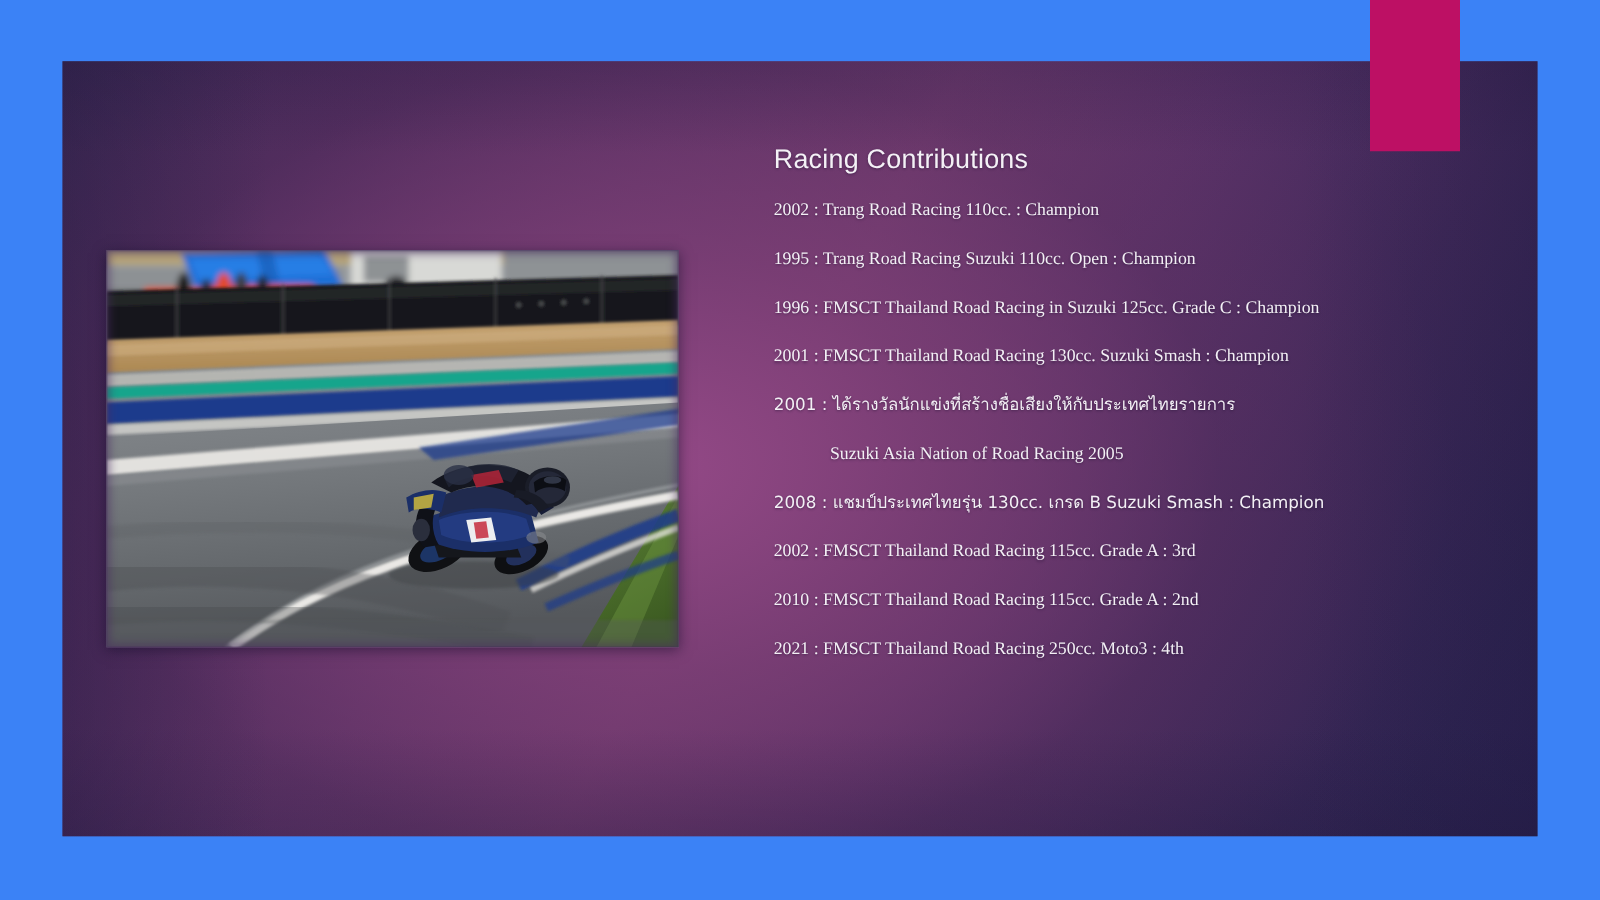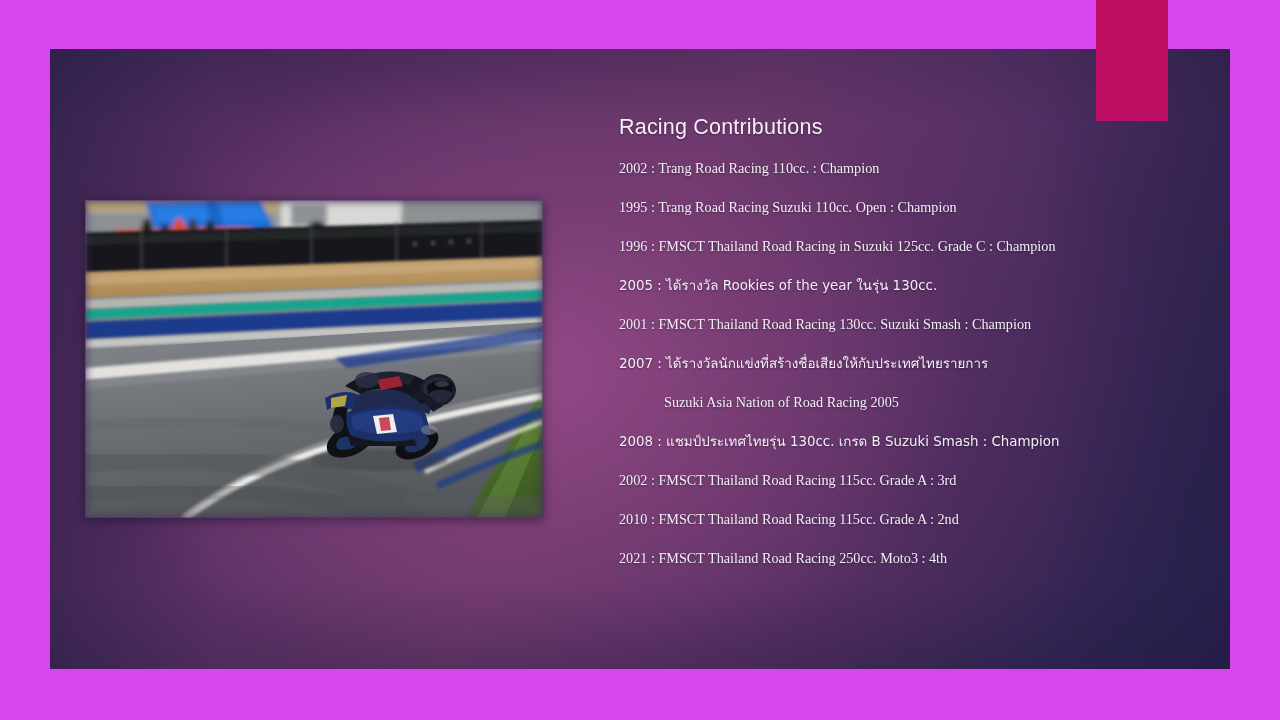--- a/index.html
+++ b/index.html
@@ -12,21 +12,21 @@
   }
   body {
     font-family: "Liberation Sans", sans-serif;
     -webkit-font-smoothing: antialiased;
   }
 
   #stage {
     position: relative;
     width: 1280px;
     height: 720px;
-    background: #d946ef;
+    background: #3b82f6;
   }
 
   
   .accent-bar {
     position: absolute;
     left: 1096px;
     top: 0px;
     width: 72px;
     height: 121px;
     background: #bd1064;
@@ -313,23 +313,22 @@
   </div>
 
   <div class="text-col">
 
     <h1 class="slide-title">Racing Contributions</h1>
 
     <div class="bullets">
       <div class="bullet">2002 : Trang Road Racing 110cc. : Champion</div>
       <div class="bullet">1995 : Trang Road Racing Suzuki 110cc. Open : Champion</div>
       <div class="bullet">1996 : FMSCT Thailand Road Racing in Suzuki 125cc. Grade C : Champion</div>
-      <div class="bullet thai">2005 : ได้รางวัล Rookies of the year ในรุ่น 130cc.</div>
       <div class="bullet">2001 : FMSCT Thailand Road Racing 130cc. Suzuki Smash : Champion</div>
-      <div class="bullet thai">2007 : ได้รางวัลนักแข่งที่สร้างชื่อเสียงให้กับประเทศไทยรายการ</div>
+      <div class="bullet thai">2001 : ได้รางวัลนักแข่งที่สร้างชื่อเสียงให้กับประเทศไทยรายการ</div>
       <div class="bullet indent">Suzuki Asia Nation of Road Racing 2005</div>
       <div class="bullet thai">2008 : แชมป์ประเทศไทยรุ่น 130cc. เกรด B Suzuki Smash : Champion</div>
       <div class="bullet">2002 : FMSCT Thailand Road Racing 115cc. Grade A : 3rd</div>
       <div class="bullet">2010 : FMSCT Thailand Road Racing 115cc. Grade A : 2nd</div>
       <div class="bullet">2021 : FMSCT Thailand Road Racing 250cc. Moto3 : 4th</div>
     </div>
 
   </div>
 
 </div>

